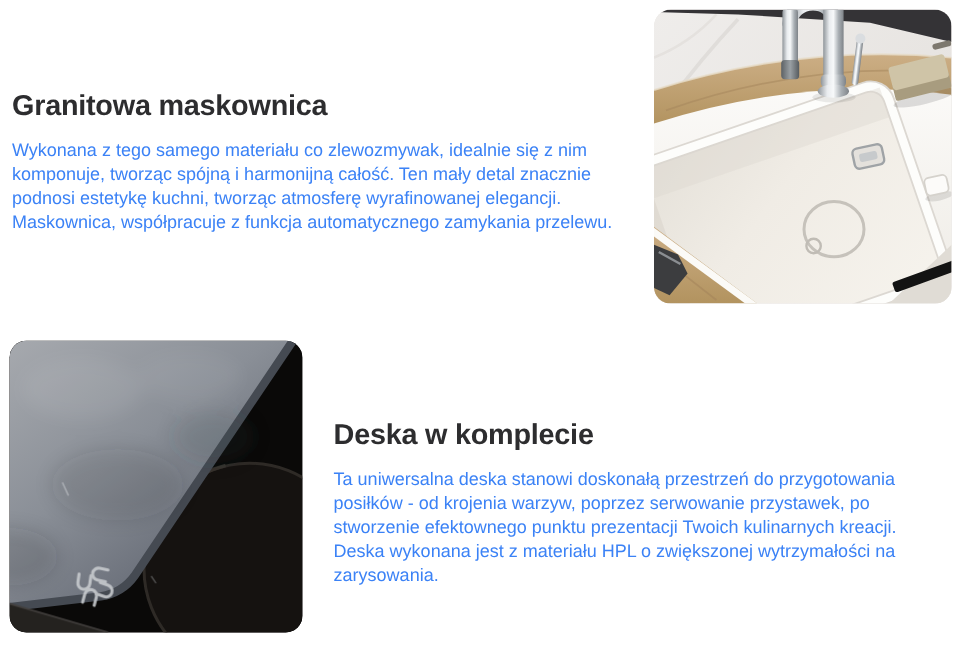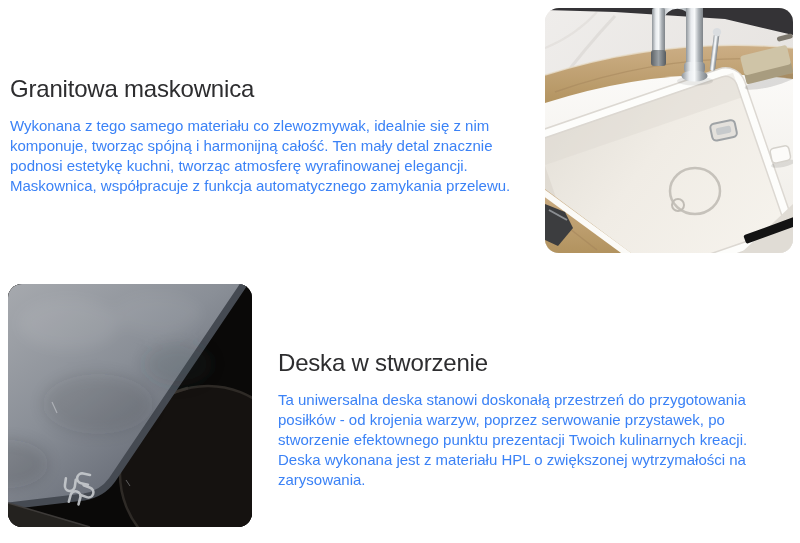--- a/index.html
+++ b/index.html
@@ -1,19 +1,19 @@
 <!DOCTYPE html>
 <html lang="pl"><head>
 <meta charset="utf-8">
 <style>
   html,body{margin:0;padding:0;background:#ffffff;}
   #page{position:relative;width:800px;height:543px;background:#ffffff;overflow:hidden;
         font-family:"Liberation Sans",sans-serif;}
   .text-block{position:absolute;}
-  .text-block h2{margin:0 0 14px 0;font-size:24px;line-height:26px;font-weight:400;
+  .text-block h2{margin:0 0 14px 0;font-size:24px;line-height:26px;font-weight:700;
                  color:#2d2d2f;letter-spacing:-0.2px;}
   .text-block p{margin:0;font-size:15px;line-height:20px;color:#3b82f6;}
   #sec1-text{left:10px;top:76px;width:518px;}
   #sec2-text{left:278px;top:350px;width:514px;}
   .photo{position:absolute;border-radius:14px;overflow:hidden;background:#e9e6e3;}
   #sink-photo{left:545px;top:8px;width:248px;height:245px;}
   #board-photo{left:8px;top:284px;width:244px;height:243px;background:#0a0908;}
   .photo svg{display:block;width:100%;height:100%;}
 </style>
 </head>
@@ -171,17 +171,17 @@
             <path d="M-5,-6 L-5,1 A5,5 0 0,0 5,1 L5,-6"></path>
           </g>
       </g>
 
       <path d="M0,219 L82,243 L0,243 Z" fill="#24221f"></path>
       <path d="M0,219 L82,243" stroke="#454240" stroke-width="1.6" opacity="0.85"></path>
     </svg>
   </div>
 
   <div class="text-block" id="sec2-text">
-    <h2>Deska w stworzenie</h2>
+    <h2>Deska w komplecie</h2>
     <p>Ta uniwersalna deska stanowi doskonałą przestrzeń do przygotowania posiłków - od krojenia warzyw, poprzez serwowanie przystawek, po stworzenie efektownego punktu prezentacji Twoich kulinarnych kreacji. Deska wykonana jest z materiału HPL o zwiększonej wytrzymałości na zarysowania.</p>
   </div>
 
 </div>
 
 </body></html>

